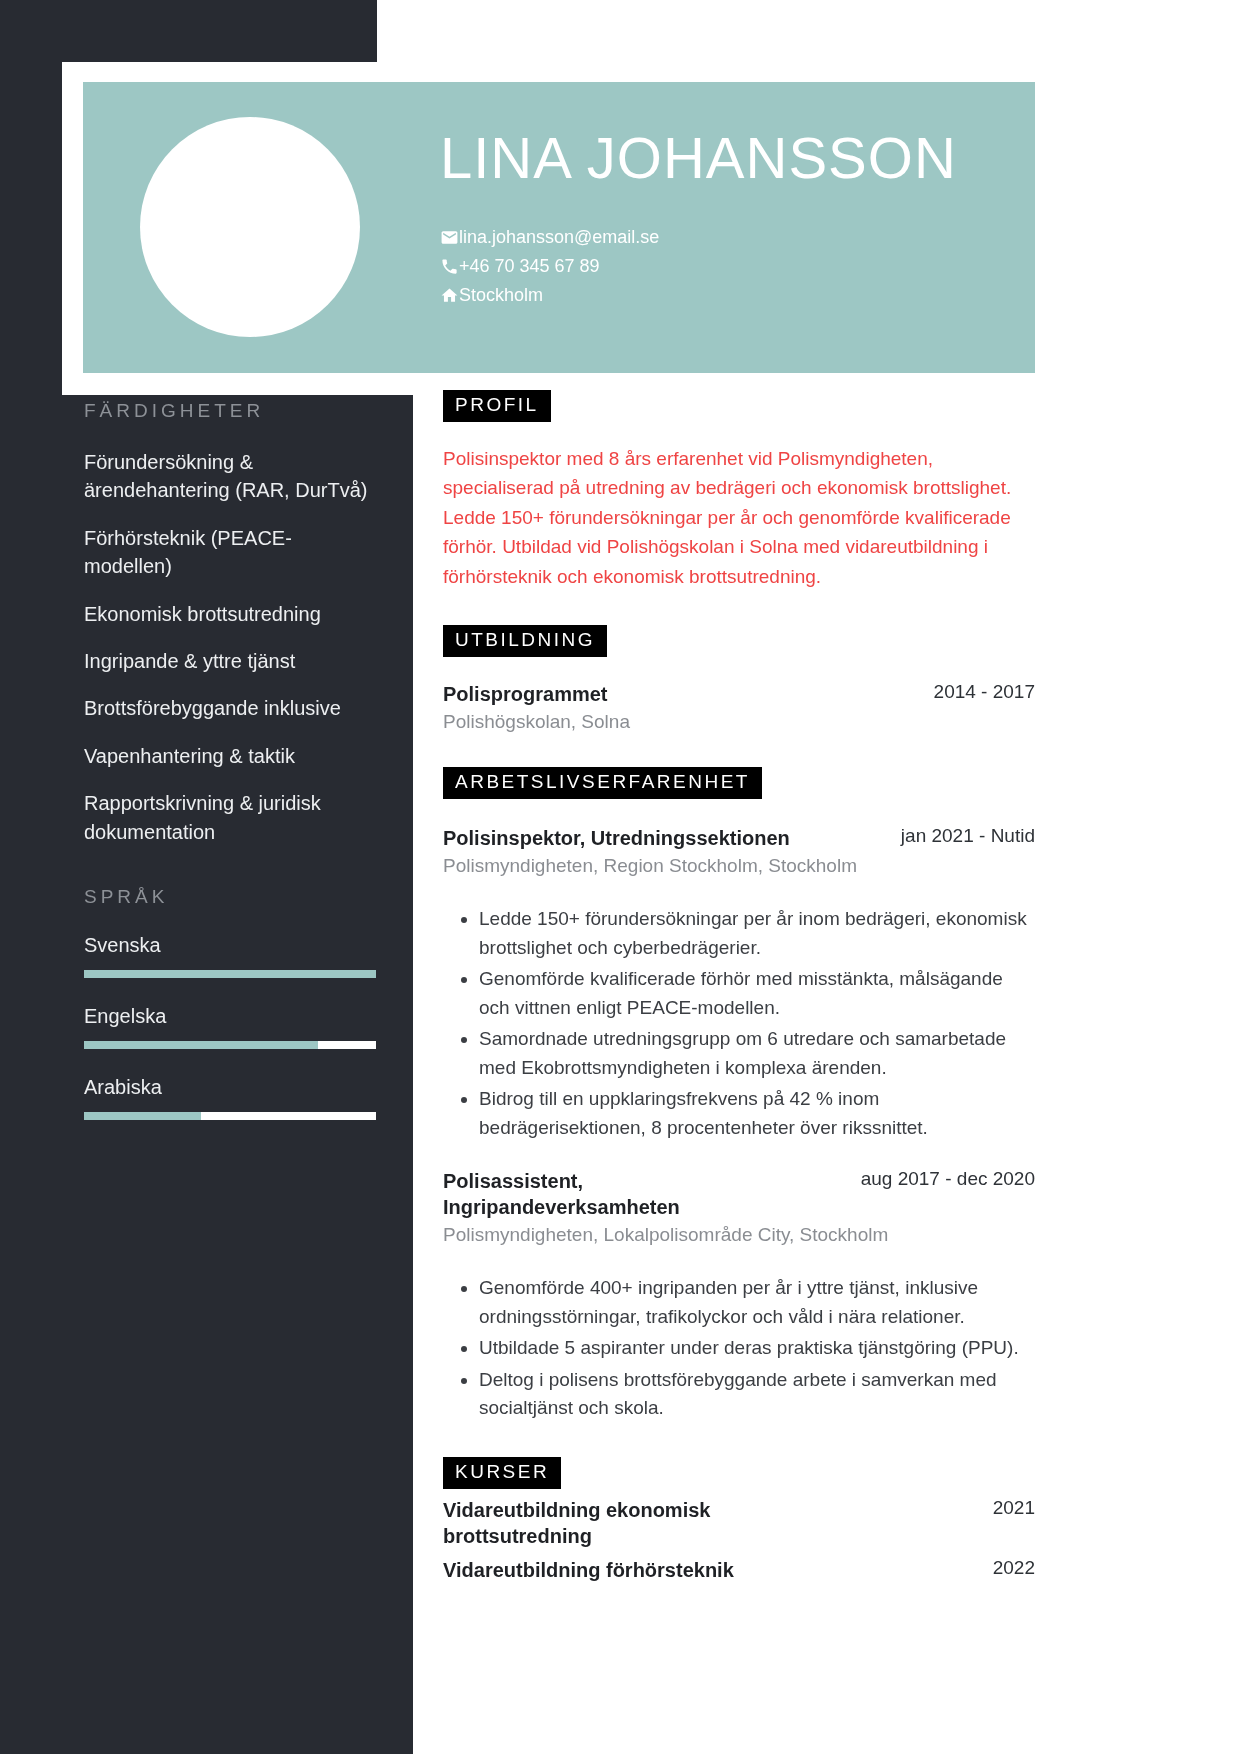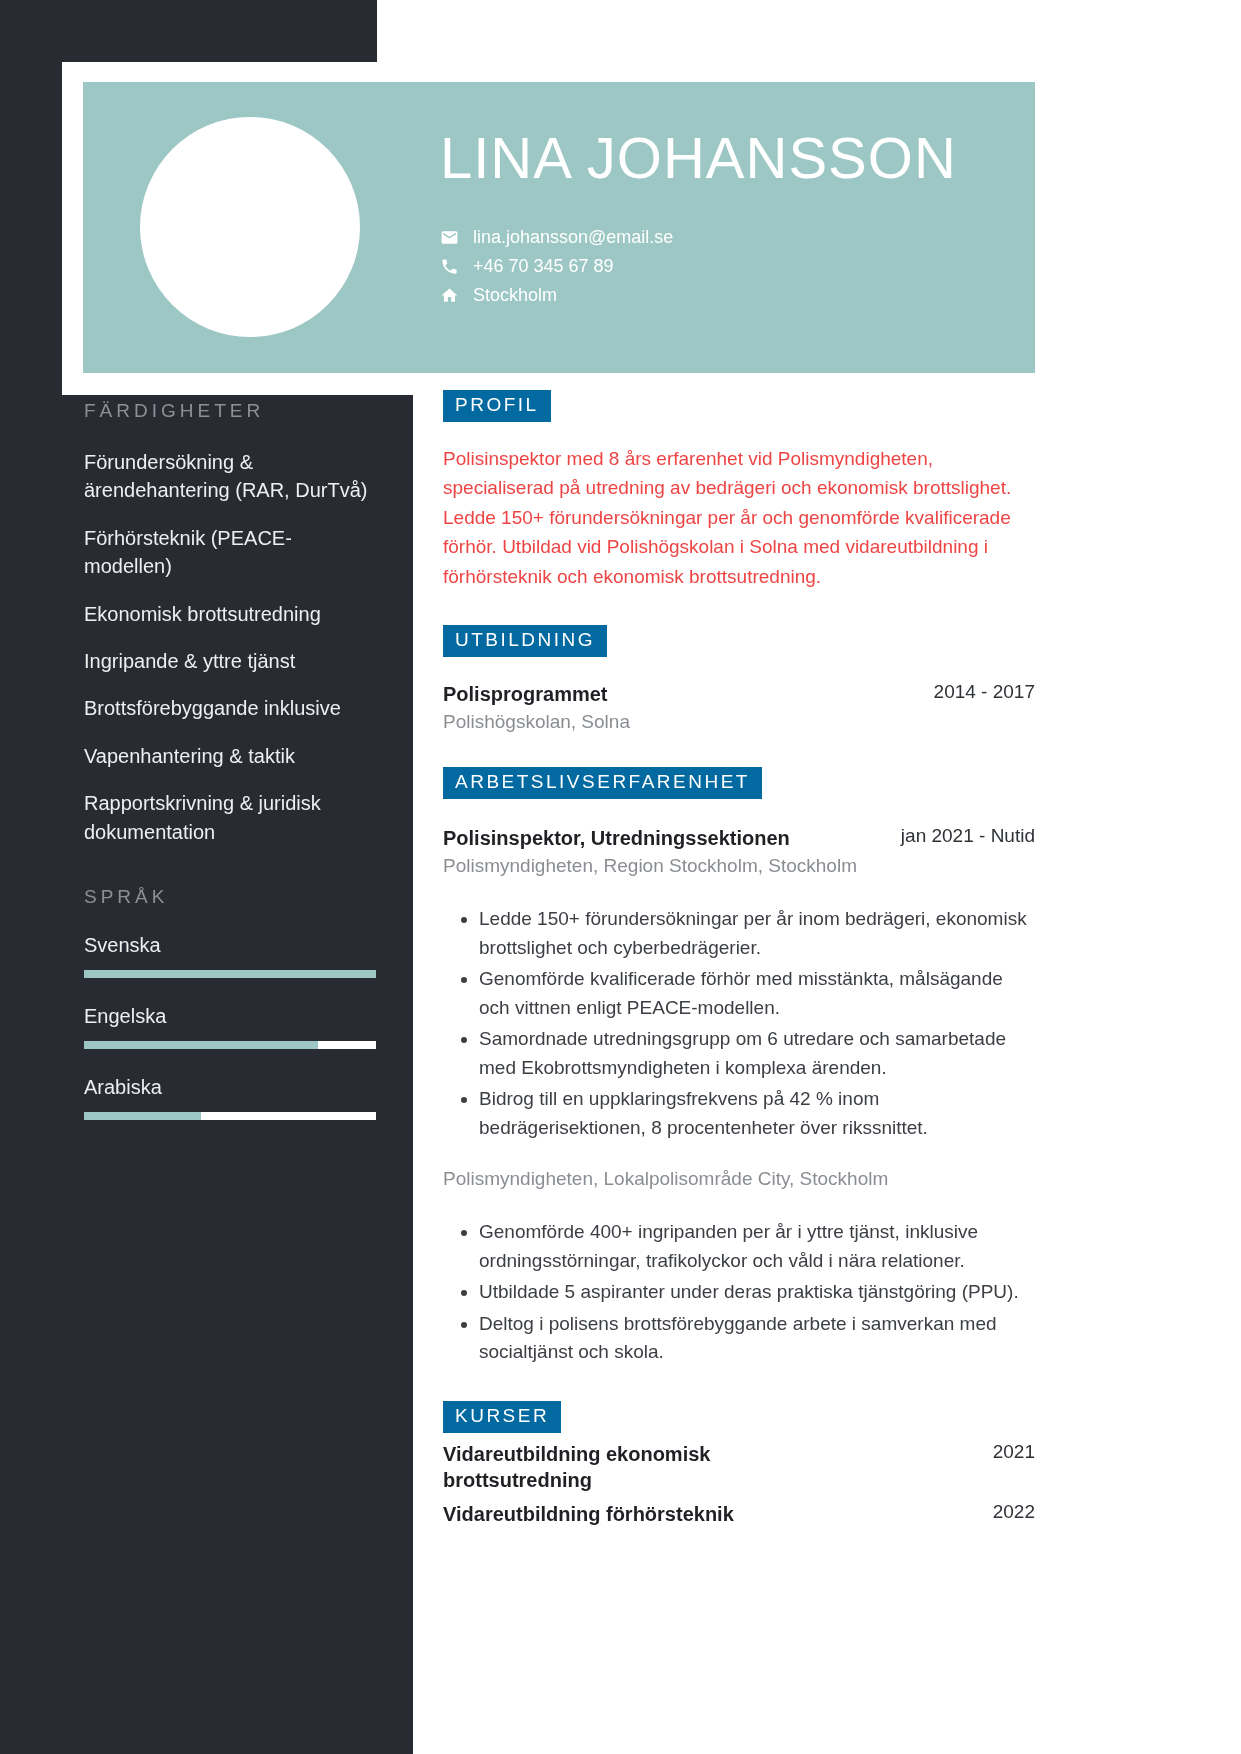--- a/index.html
+++ b/index.html
@@ -10,37 +10,37 @@
   
   .top-dark-block { position:absolute; left:0; top:0; width:377px; height:395px; background:#282b32; }
   .sidebar-bg     { position:absolute; left:0; top:395px; width:413px; height:1359px; background:#282b32; }
   
   .header-frame { position:absolute; left:62px; top:62px; width:994px; height:333px; background:#ffffff; }
   .header-teal  { position:absolute; left:83px; top:82px; width:952px; height:291px; background:#9dc7c4; }
   .avatar { position:absolute; left:140px; top:117px; width:220px; height:220px; border-radius:50%; background:#ffffff; }
   .header-content { position:absolute; left:440px; top:128px; width:580px; color:#ffffff; }
   .name { font-size:58px; font-weight:500; letter-spacing:1px; line-height:1.05; white-space:nowrap; }
   .contact { margin-top:38px; }
-  .contact-line { display:flex; align-items:center; gap:14px; font-size:18px; margin-bottom:8px; color:#ffffff; }
+  .contact-line { display:flex; align-items:center; font-size:18px; margin-bottom:8px; color:#ffffff; }
   .contact-line svg { display:block; }
   
   .sidebar-content { position:absolute; left:84px; top:400px; width:292px; color:#edeff1; }
   .side-heading { font-size:19px; letter-spacing:4px; color:#8d9197; font-weight:400; margin-bottom:26px; }
   .skills-list { list-style:none; margin:4px 0 0 0; padding:0; }
   .skills-list li { font-size:20px; line-height:1.42; margin-bottom:19px; }
   .lang-section { margin-top:40px; }
   .lang-item { margin-bottom:27px; }
   .lang-name { font-size:20px; margin-bottom:13px; }
   .lang-bar { width:292px; height:8px; background:#ffffff; }
   .lang-fill { height:8px; background:#9dc7c4; }
   
   .main { position:absolute; left:443px; top:390px; width:592px; }
   .section { margin-bottom:34px; }
   .section-label {
-    display:inline-block; background:#0369a1; color:#ffffff;
+    display:inline-block; background:#000000; color:#ffffff;
     font-size:19px; letter-spacing:2.5px; padding:4px 12px 6px 12px;
   }
   .profile-text { margin-top:22px; font-size:19px; line-height:1.55; color:#ef4444; }
   .entry { margin-top:24px; }
   .entry-row { display:flex; justify-content:space-between; align-items:flex-start; }
   .entry-main { max-width:350px; }
   .entry-title { font-size:20px; font-weight:700; color:#1f2125; line-height:1.3; }
   .entry-date { font-size:19px; color:#2e3237; white-space:nowrap; text-align:right; }
   .entry-sub { font-size:19px; color:#8a8d92; margin-top:4px; }
   .bullets { margin:28px 0 6px 0; padding-left:36px; }
@@ -157,20 +157,26 @@
         <div class="entry-sub">Polismyndigheten, Region Stockholm, Stockholm</div>
         <ul class="bullets">
           <li>Ledde 150+ förundersökningar per år inom bedrägeri, ekonomisk brottslighet och cyberbedrägerier.</li>
           <li>Genomförde kvalificerade förhör med misstänkta, målsägande och vittnen enligt PEACE-modellen.</li>
           <li>Samordnade utredningsgrupp om 6 utredare och samarbetade med Ekobrottsmyndigheten i komplexa ärenden.</li>
           <li>Bidrog till en uppklaringsfrekvens på 42 % inom bedrägerisektionen, 8 procentenheter över rikssnittet.</li>
         </ul>
       </div>
 
       <div class="job entry">
+        <div class="entry-row">
+          <div class="entry-main">
+            <div class="entry-title">Polisassistent, Ingripandeverksamheten</div>
+          </div>
+          <div class="entry-date">aug 2017 - dec 2020</div>
+        </div>
         <div class="entry-sub">Polismyndigheten, Lokalpolisområde City, Stockholm</div>
         <ul class="bullets">
           <li>Genomförde 400+ ingripanden per år i yttre tjänst, inklusive ordningsstörningar, trafikolyckor och våld i nära relationer.</li>
           <li>Utbildade 5 aspiranter under deras praktiska tjänstgöring (PPU).</li>
           <li>Deltog i polisens brottsförebyggande arbete i samverkan med socialtjänst och skola.</li>
         </ul>
       </div>
     </div>
 
     <div class="section">

